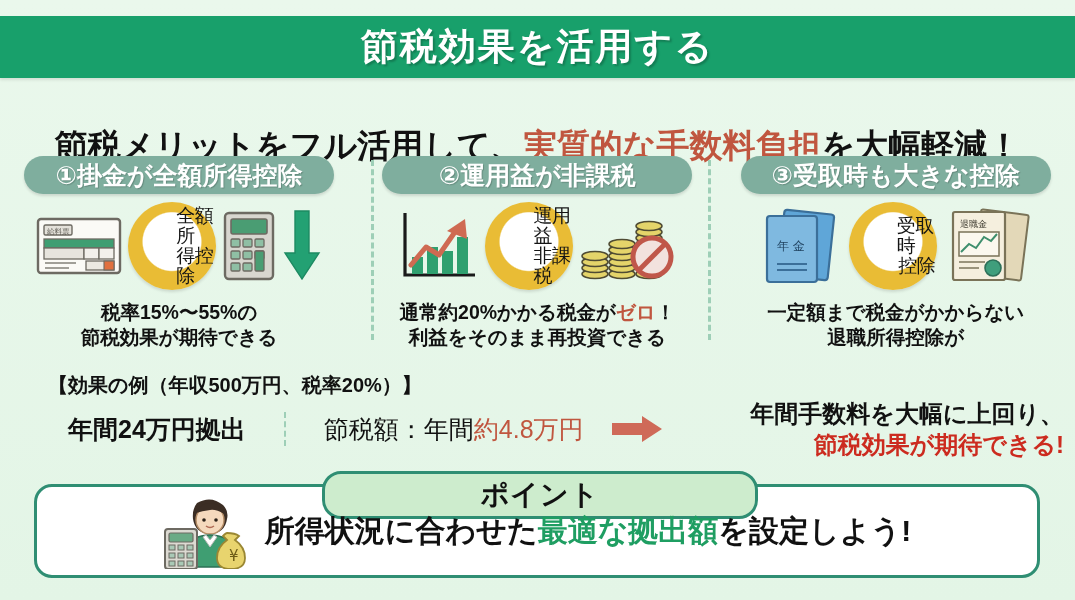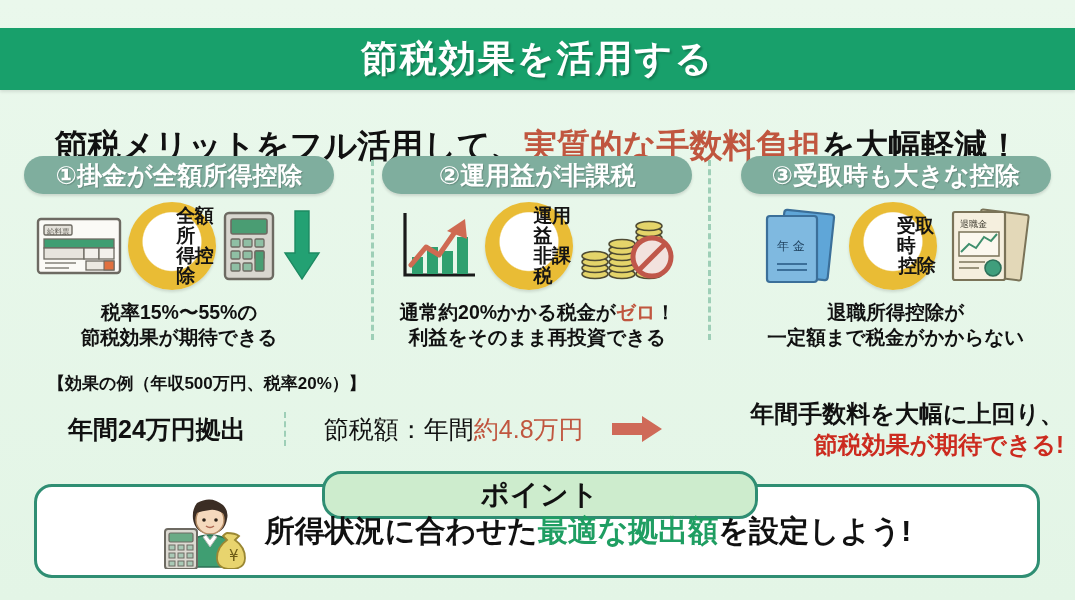--- a/index.html
+++ b/index.html
@@ -6,21 +6,21 @@
   body{
     width:1075px;height:600px;overflow:hidden;
     background:#e7f7e9;
     font-family:"Liberation Sans","DejaVu Sans",sans-serif;
     -webkit-font-smoothing:antialiased;
   }
   #root{position:relative;width:1075px;height:600px;background:linear-gradient(#eaf8ec,#e3f5e6);}
 
   
   .title-band{
-    position:absolute;left:0;top:28px;width:1075px;height:62px;
+    position:absolute;left:0;top:16px;width:1075px;height:62px;
     background:#18a06b;display:flex;align-items:center;justify-content:center;
     box-shadow:0 2px 3px rgba(0,0,0,.10);
   }
   .title-band .t{
     color:#ffffff;font-size:37px;font-weight:bold;letter-spacing:2px;
     text-shadow:2px 2px 2px rgba(0,0,0,.22);
   }
 
   
   .subtitle{
@@ -50,31 +50,31 @@
   }
 
   .icons{height:100px;display:flex;align-items:center;justify-content:center;gap:6px;margin-top:2px;}
 
   .badge{
     width:88px;height:88px;border-radius:50%;
     background:radial-gradient(circle at 50% 45%,#ffffff 0 44%,#e9bc35 46% 100%);
     display:flex;flex-direction:column;align-items:center;justify-content:center;
     box-shadow:0 2px 3px rgba(0,0,0,.12);flex:none;
   }
-  .badge b{font-size:19px;font-weight:bold;color:#141414;line-height:20px;letter-spacing:-0.5px;margin-left:48px;}
+  .badge b{font-size:19px;font-weight:normal;color:#141414;line-height:20px;letter-spacing:-0.5px;margin-left:48px;}
 
   .cap{
     margin-top:4px;text-align:center;font-size:19.5px;font-weight:bold;color:#111;
     line-height:25px;
   }
   .cap .hl{color:#c0563f;}
 
   
   .ex-head{
-    position:absolute;left:48px;top:372px;font-size:17px;font-weight:bold;color:#111;white-space:nowrap;
+    position:absolute;left:48px;top:372px;font-size:20px;font-weight:bold;color:#111;white-space:nowrap;
   }
   .ex-row{position:absolute;left:68px;top:412px;display:flex;align-items:center;gap:12px;}
   .ex-a{font-size:25px;font-weight:bold;color:#111;white-space:nowrap;}
   .ex-sep{width:0;height:34px;border-left:2px dashed #9ecfb7;margin:0 26px;}
   .ex-b{font-size:25px;font-weight:normal;color:#111;white-space:nowrap;}
   .ex-b .hl{color:#c0563f;}
   .arrow{
     margin-left:14px;width:54px;height:30px;flex:none;
   }
   .right-note{
@@ -264,22 +264,22 @@
             <text x="17" y="21" font-size="9" fill="#3a372c" font-family="'DejaVu Sans',sans-serif">退職金</text>
             <rect x="16" y="26" width="40" height="24" fill="#fbf8ee" stroke="#7a7358" stroke-width="1.5"></rect>
             <path d="M18 46 L26 38 L33 42 L41 31 L48 35 L54 28" stroke="#3f8f6d" stroke-width="2" fill="none"></path>
             <line x1="16" y1="56" x2="42" y2="56" stroke="#9a947c" stroke-width="2"></line>
             <line x1="16" y1="62" x2="36" y2="62" stroke="#9a947c" stroke-width="2"></line>
             <circle cx="50" cy="62" r="8" fill="#3f9e7c" stroke="#2d7059" stroke-width="1.6"></circle>
           </svg>
         </span>
       </div>
       <div class="cap">
+        <div>一定額まで税金がかからない</div>
         <div>退職所得控除が</div>
-        <div>一定額まで税金がかからない</div>
       </div>
     </div>
   </div>
 
   <div class="ex-head">【効果の例（年収500万円、税率20%）】</div>
   <div class="ex-row">
     <div class="ex-a">年間24万円拠出</div>
     <div class="ex-sep"></div>
     <div class="ex-b"><span>節税額：年間</span><span class="hl">約4.8万円</span></div>
     <span class="arrow">

